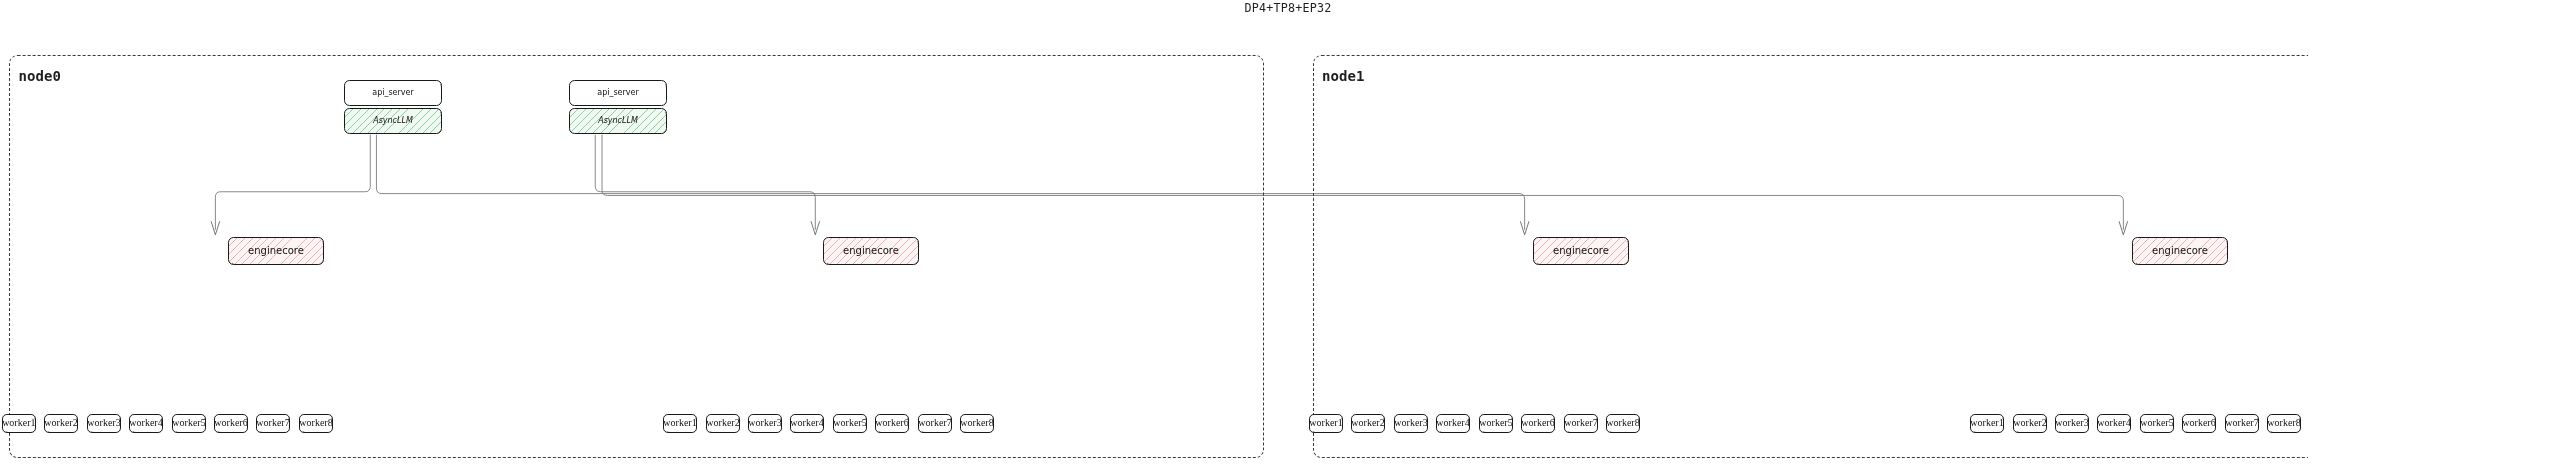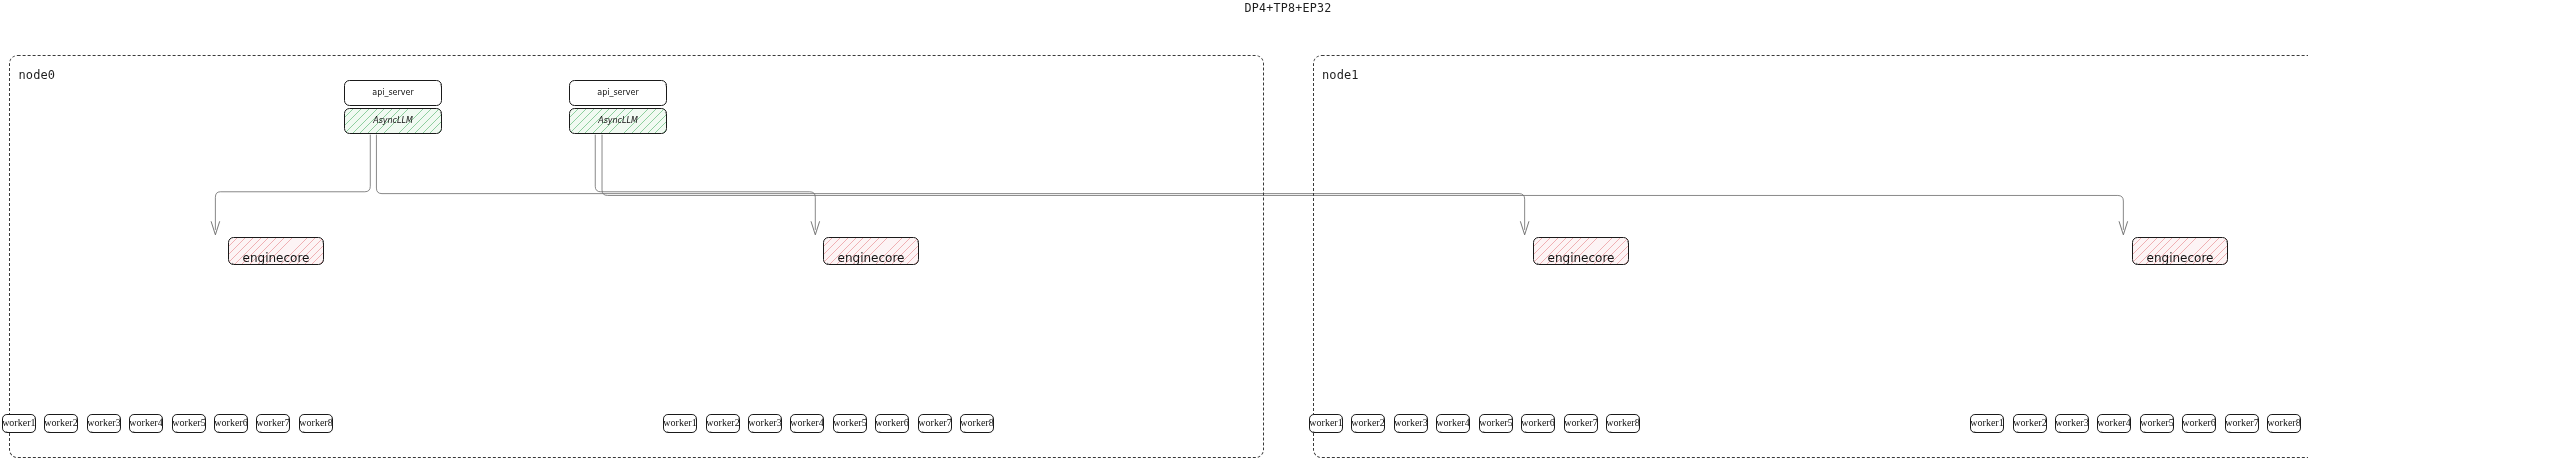--- a/index.html
+++ b/index.html
@@ -40,24 +40,25 @@
   .cluster {
     position: absolute;
     border: 1px dashed #3a3a3a;
     border-radius: 8.6px;
     background: transparent;
     box-sizing: border-box;
   }
   .cluster-label {
     position: absolute;
     font-family: "DejaVu Sans Mono", monospace;
-    font-size: 12px;
+    font-size: 14px;
     color: #1f1f1f;
     white-space: nowrap;
     letter-spacing: 0.1px;
+    font-weight: bold;
   }
 
   
   .nodebox {
     position: absolute;
     box-sizing: border-box;
     border: 1px solid #1a1a1a;
     border-radius: 5.5px;
     display: flex;
     align-items: center;
@@ -107,21 +108,21 @@
       135deg,
       rgba(228,120,125,0.55) 0px,
       rgba(228,120,125,0.55) 0.7px,
       rgba(0,0,0,0) 0.7px,
       rgba(0,0,0,0) 5.5px
     );
   }
 
   .box-apiserver  { font-size: 8px; }
   .box-asyncllm   { font-size: 8px; font-style: italic; }
-  .box-enginecore { font-size: 12px; align-items: flex-end; }
+  .box-enginecore { font-size: 10px; }
 
   .box-worker {
     font-size: 10px;
     border-radius: 4.9px;
     border-width: 1px;
     font-family: Liberation Serif, serif;
   }
   .box-worker::after { border-radius: 4.9px; }
 
   

